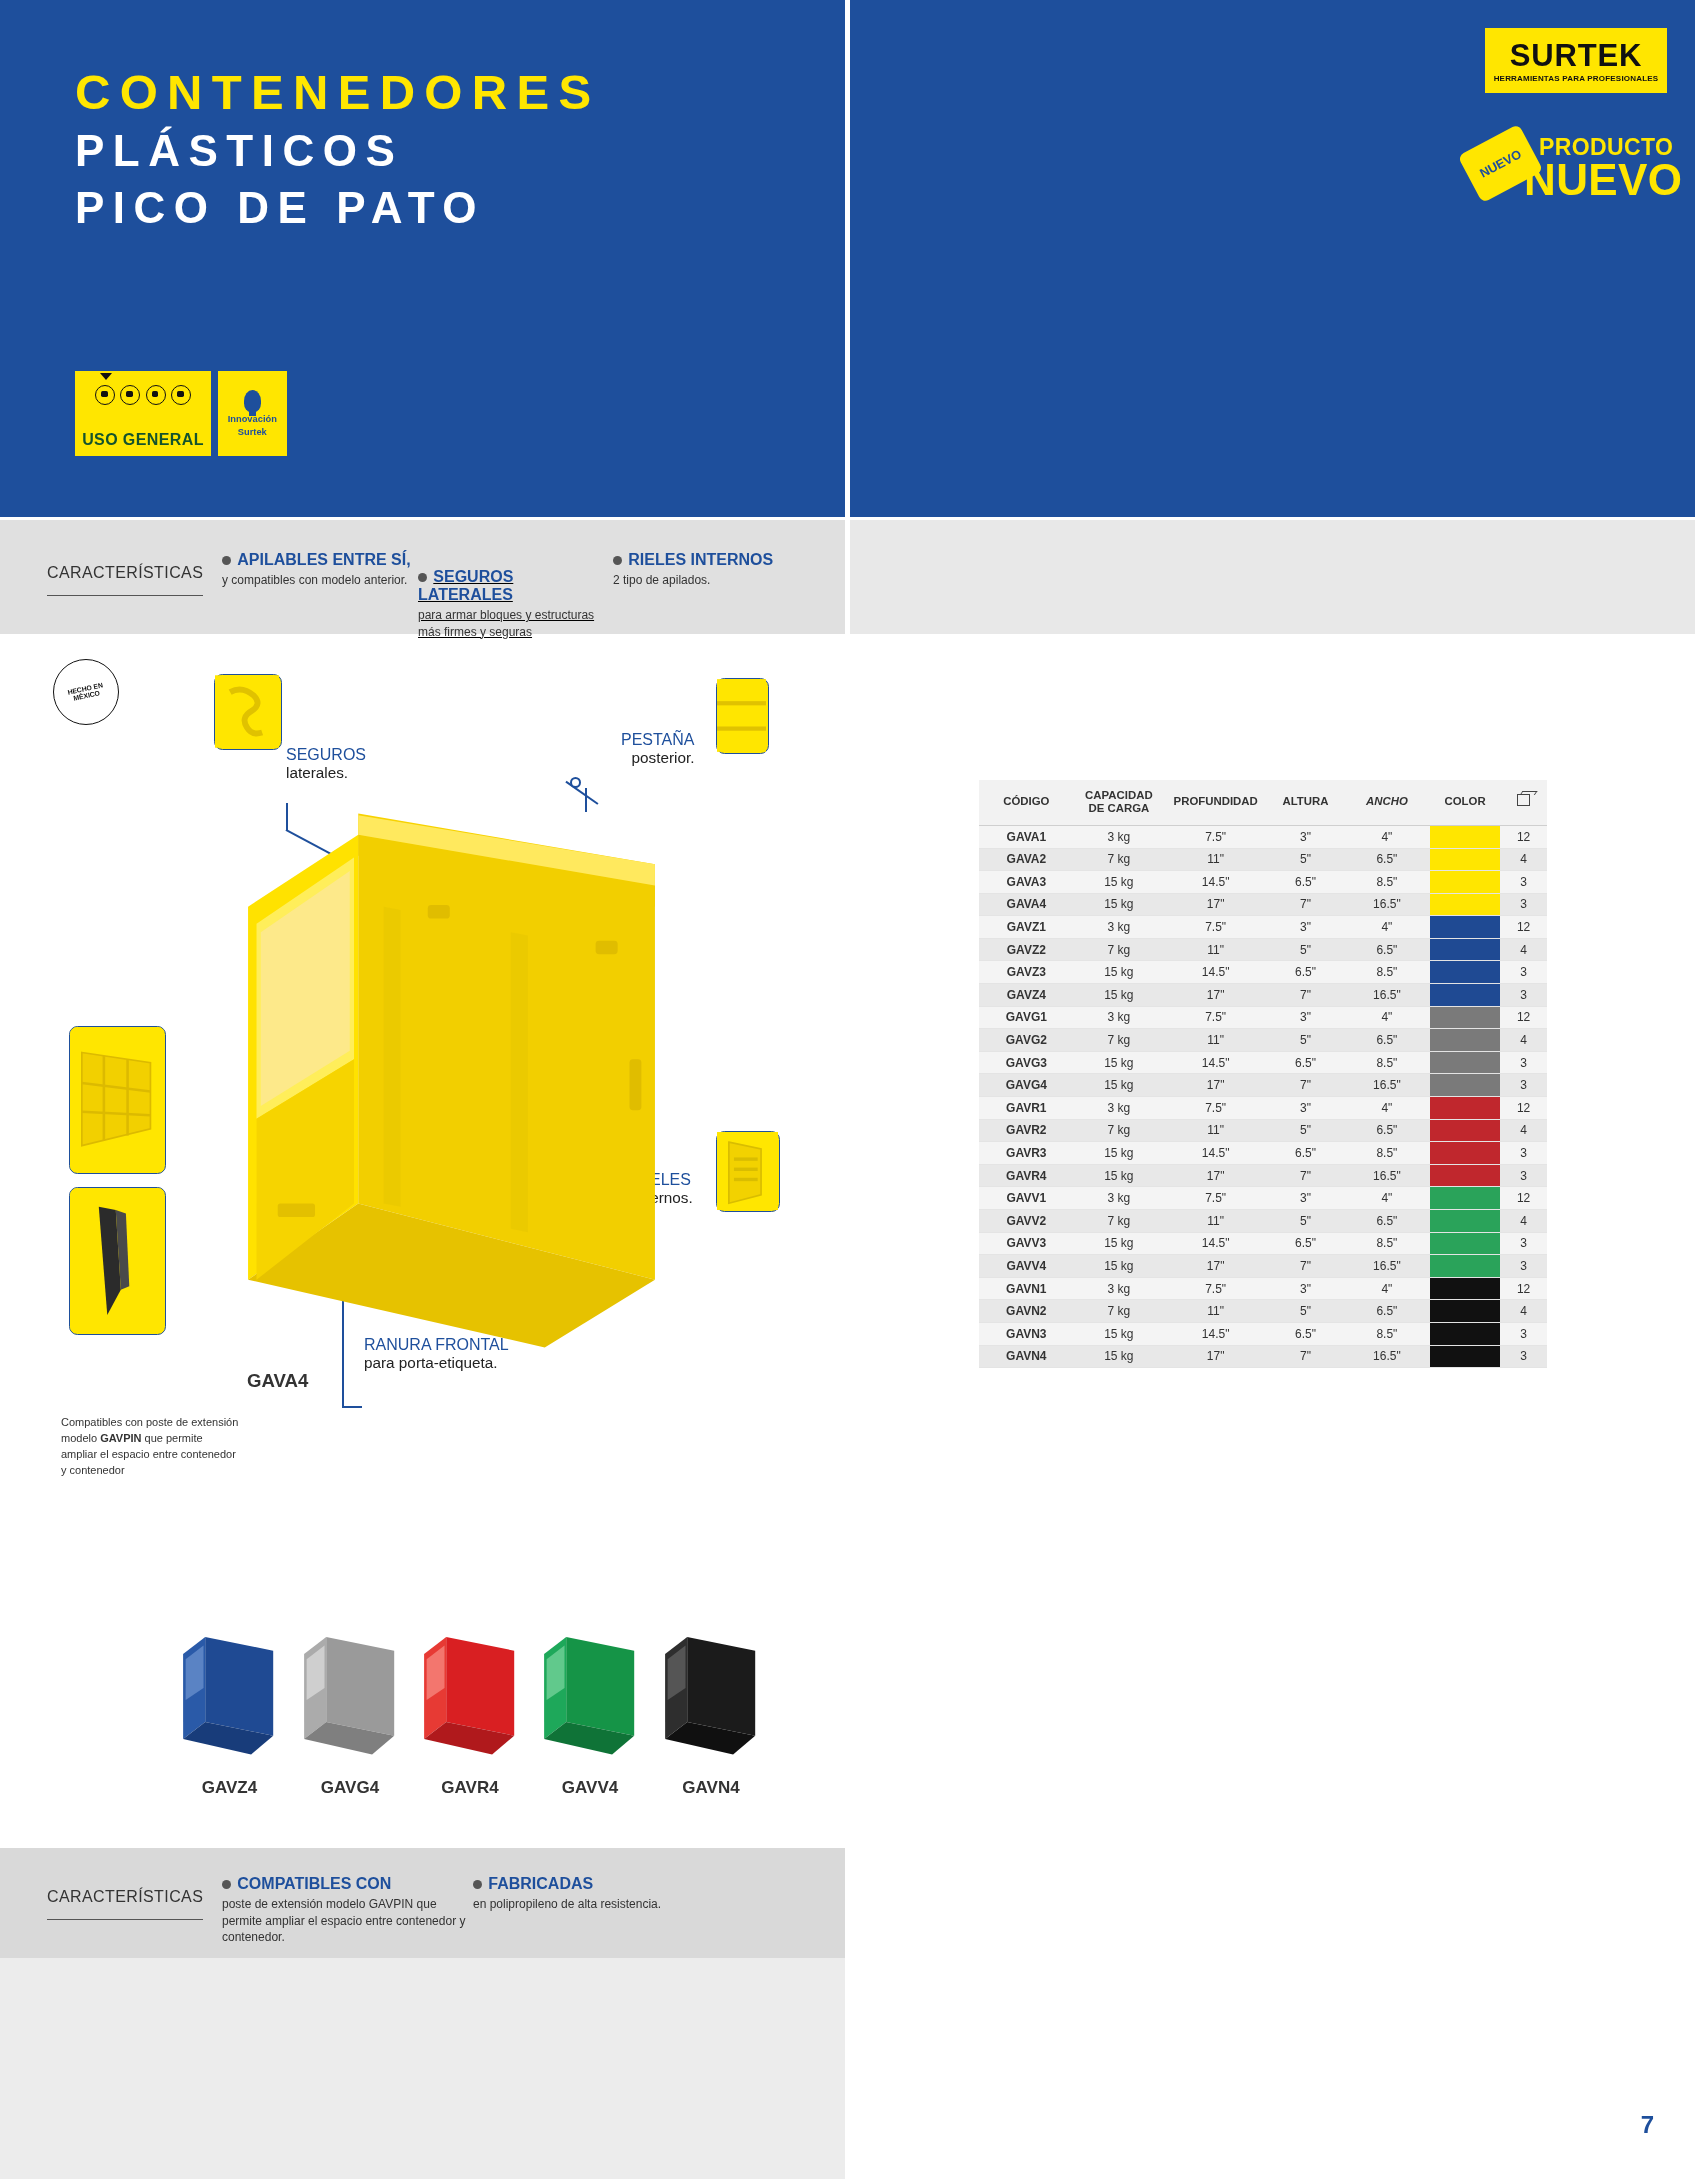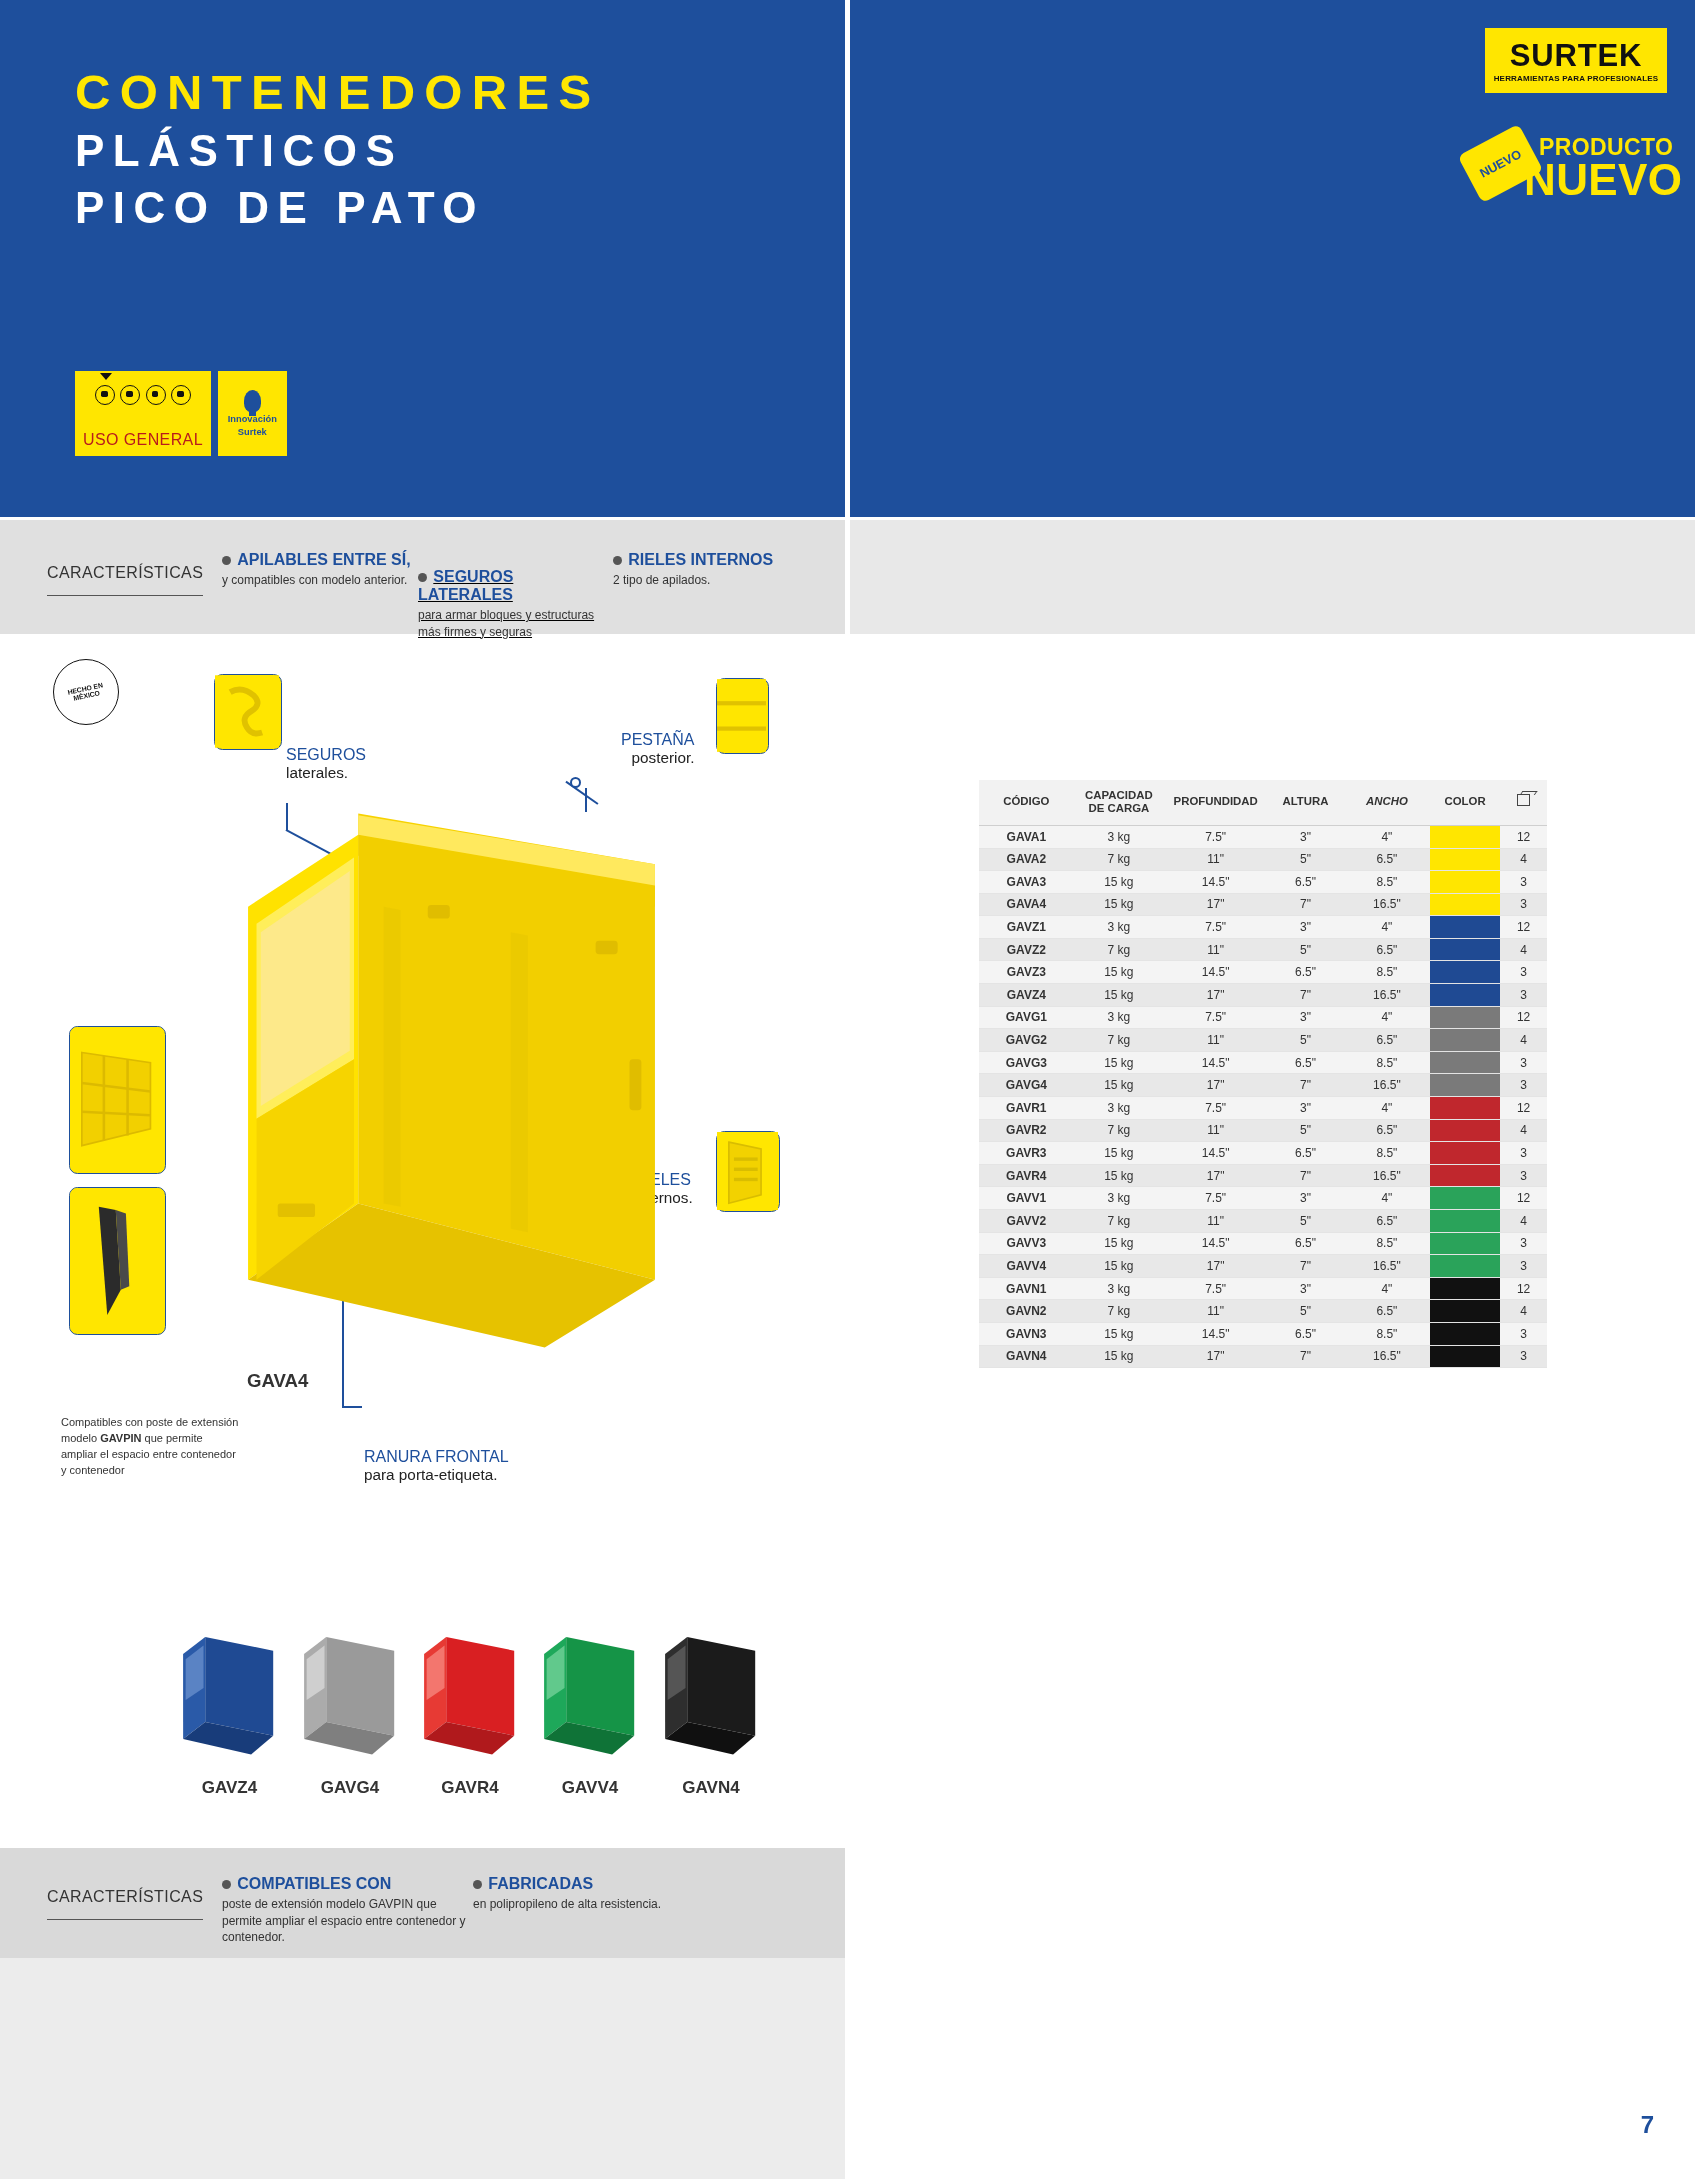--- a/index.html
+++ b/index.html
@@ -43,21 +43,21 @@
   }
   .badge-uso .glyph::after {
     content: ""; position: absolute; left: 5.1px; top: 5.1px; width: 6.8px; height: 6.8px;
     background: #111; border-radius: 1.7px;
   }
   .badge-uso .caret {
     position: absolute; top: 1.7px; left: 25.4px; width: 0; height: 0;
     border-left: 6px solid transparent; border-right: 6px solid transparent;
     border-top: 7.6px solid #111;
   }
-  .badge-uso-label { font-size: 16px; font-weight: normal; color: #b91c1c; letter-spacing: 0.4px; text-align: right; }
+  .badge-uso-label { font-size: 16px; font-weight: bold; color: #14532d; letter-spacing: 0.4px; text-align: right; }
 
   .badge-innov {
     width: 69px; height: 85px; background: #ffe600; display: flex;
     flex-direction: column; align-items: center; justify-content: center; gap: 2.5px;
   }
   .bulb {
     width: 17px; height: 22px; background: #1e4f9c; border-radius: 50% 50% 40% 40%;
     position: relative;
   }
   .bulb::after {
@@ -302,21 +302,21 @@
     </svg>
   </div>
   <div class="callout-label" style="left:634px; top:1171px;">
     <div class="cl-title">RIELES</div>
     <div class="cl-sub">internos.</div>
   </div>
   <div class="leader" style="left:598px; top:1123px; width:1.7px; height:47px;"></div>
   <div class="leader" style="left:598px; top:1171px; width:32px; height:1.7px;"></div>
   <div class="dotpin" style="left:592px; top:1112px;"></div>
 
-  <div class="callout-label" style="left:364px; top:1448px;">
+  <div class="callout-label" style="left:364px; top:1336px;">
     <div class="cl-title">RANURA FRONTAL</div>
     <div class="cl-sub">para porta-etiqueta.</div>
   </div>
   <div class="leader" style="left:342px; top:1280px; width:1.7px; height:127px;"></div>
   <div class="leader" style="left:342px; top:1406px; width:20.3px; height:1.7px;"></div>
   <div class="dotpin" style="left:337px; top:1271px;"></div>
 
   <div class="bin-main">
     <svg width="441" height="551" viewBox="0 0 520 650">
 

